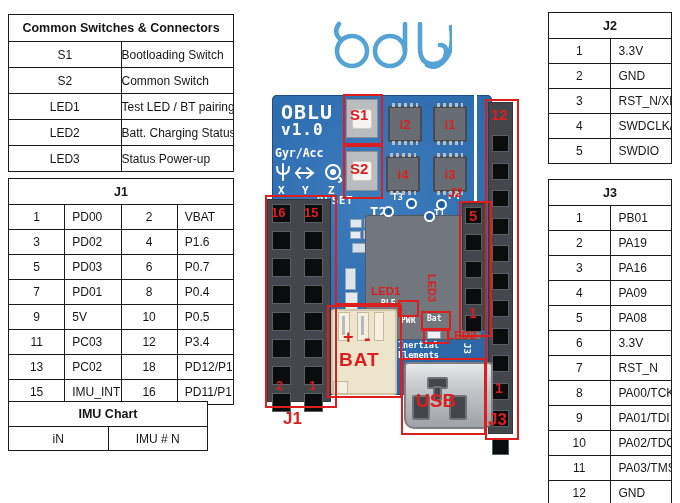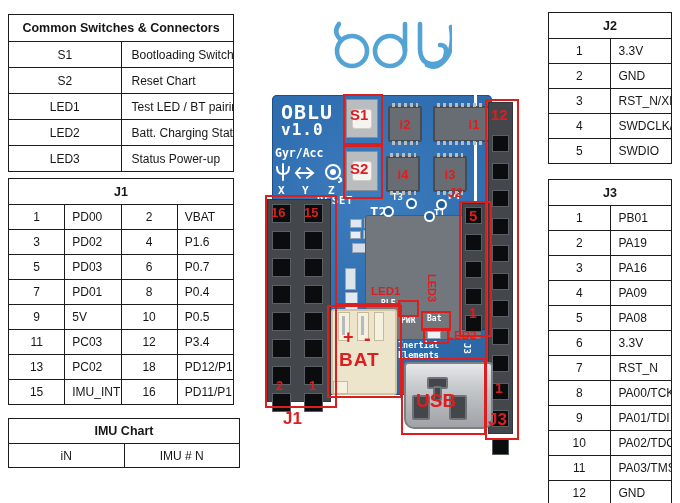--- a/index.html
+++ b/index.html
@@ -9,28 +9,28 @@
   .a{position:absolute;}
 
   
   table.dt{position:absolute;border-collapse:collapse;background:#fff;color:#161616;
            table-layout:fixed;font:12px "Liberation Sans",sans-serif;}
   .dt th,.dt td{border:1.5px solid #1c1c1c;padding:0;overflow:hidden;white-space:nowrap;}
   .dt th{font-weight:700;font-size:12.5px;text-align:center;}
   #tbl-switches{left:8px;top:14px;width:226px;}
   #tbl-switches th{height:26px;} #tbl-switches td{height:25px;}
   #tbl-switches td:nth-child(1){width:58px;text-align:center;}
-  #tbl-switches td:nth-child(2){padding-left:10px;margin-top:16px;}
+  #tbl-switches td:nth-child(2){margin-top:16px;}
   #tbl-j1{left:8px;top:178px;width:226px;}
   #tbl-j1 th{height:25px;} #tbl-j1 td{height:24px;}
   #tbl-j1 td:nth-child(1){width:30px;text-align:center;}
   #tbl-j1 td:nth-child(2){width:72px;padding-left:7px;}
   #tbl-j1 td:nth-child(3){width:30px;text-align:center;}
   #tbl-j1 td:nth-child(4){padding-left:7px;}
-  #tbl-imu{left:8px;top:418px;width:232px;}
+  #tbl-imu{left:8px;top:401px;width:200px;}
   #tbl-imu th{height:24px;} #tbl-imu td{height:23px;text-align:center;}
   #tbl-imu td:nth-child(1){width:34px;}
   #tbl-j2{left:548px;top:12px;width:124px;}
   #tbl-j2 th{height:25px;} #tbl-j2 td{height:24px;}
   #tbl-j2 td:nth-child(1){width:24px;text-align:center;}
   #tbl-j2 td:nth-child(2){padding-left:8px;}
   #tbl-j3{left:548px;top:179px;width:124px;}
   #tbl-j3 th{height:25px;} #tbl-j3 td{height:24px;}
   #tbl-j3 td:nth-child(1){width:30px;text-align:center;}
   #tbl-j3 td:nth-child(2){padding-left:8px;}
@@ -95,21 +95,21 @@
           <th colspan="2">Common Switches &amp; Connectors</th>
         </tr>
       </thead>
       <tbody>
         <tr>
           <td>S1</td>
           <td>Bootloading Switch</td>
         </tr>
         <tr>
           <td>S2</td>
-          <td>Reset Chart</td>
+          <td>Common Switch</td>
         </tr>
         <tr>
           <td>LED1</td>
           <td>Test LED / BT pairing</td>
         </tr>
         <tr>
           <td>LED2</td>
           <td>Batt. Charging Status</td>
         </tr>
         <tr>
@@ -323,21 +323,21 @@
   <i class="cmp" style="left:352px;top:243px;width:14px;height:8px;background:#d5dee8;"></i>
   <i class="cmp" style="left:345px;top:268px;width:9px;height:20px;background:#dde4ea;"></i>
   <i class="cmp" style="left:345px;top:292px;width:11px;height:17px;background:#e3e9ef;"></i>
   <i class="cmp" style="left:474px;top:92px;width:3px;height:112px;background:#fff;border:none;"></i>
 
   <div class="a" id="module"></div>
 
   <div class="chip" style="left:388px;top:106px;">
       <span>i2</span>
     </div>
-  <div class="chip" style="left:433px;top:106px;padding-left:24px;">
+  <div class="chip" style="left:433px;top:106px;">
       <span>i1</span>
     </div>
   <div class="chip" style="left:386px;top:156px;">
       <span>i4</span>
     </div>
   <div class="chip" style="left:433px;top:156px;">
       <span>i3</span>
     </div>
 
   <div class="swbase" style="left:346px;top:99px;width:30px;height:37px;">

